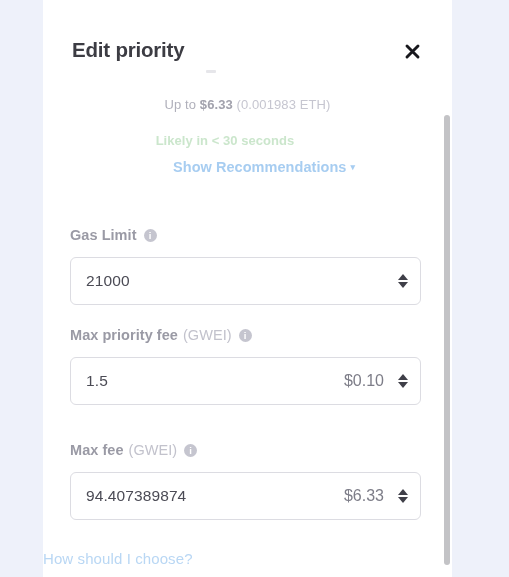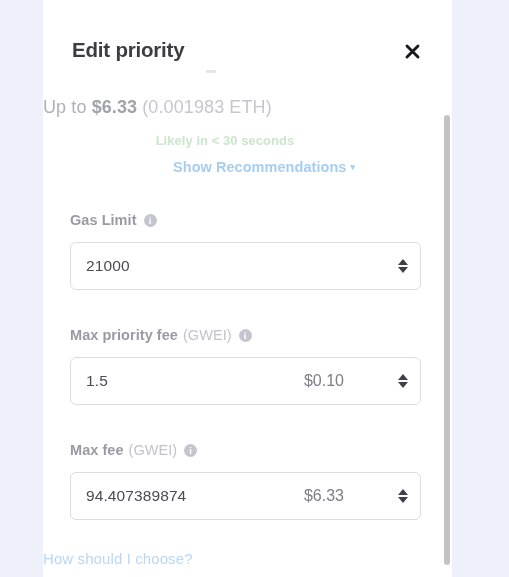--- a/index.html
+++ b/index.html
@@ -90,21 +90,22 @@
     background: #e6e6ea;
     border-radius: 1px;
   }
 
   
   #estimate-row {
     position: absolute;
     left: 0;
     top: 38px;
     width: 409px;
-    font-size: 18px;
+    text-align: center;
+    font-size: 13px;
     color: #b6b6c0;
     letter-spacing: 0.1px;
     white-space: nowrap;
   }
   #estimate-prefix { color: #b0b0bb; }
   #estimate-amount { font-weight: bold; color: #a2a2ad; }
   #estimate-native { color: #c6c6d0; }
 
   #speed-text {
     position: absolute;
@@ -134,21 +135,21 @@
 
   #recommendations-caret {
     display: inline-block;
     margin-left: 4px;
     font-size: 9px;
     vertical-align: 2px;
   }
 
   
   .field-group { position: absolute; left: 27px; width: 352px; }
-  #group-gas-limit     { top: 151px; }
+  #group-gas-limit     { top: 166px; }
   #group-priority-fee  { top: 266px; }
   #group-max-fee       { top: 381px; }
 
   .field-label {
     display: flex;
     align-items: center;
     font-size: 14.5px;
     font-weight: bold;
     color: #9a9aa5;
     height: 20px;
@@ -179,21 +180,20 @@
   .field-input-wrap {
     position: relative;
     margin-top: 12px;
     width: 351px;
     height: 48px;
     border: 1px solid #dcdce2;
     border-radius: 6px;
     background: #ffffff;
     display: flex;
     align-items: center;
-    gap: 40px;
   }
 
   .field-value {
     flex: 1;
     padding-left: 15px;
     font-size: 15.5px;
     color: #4b4b55;
     letter-spacing: 0.1px;
     border: none;
     outline: none;

